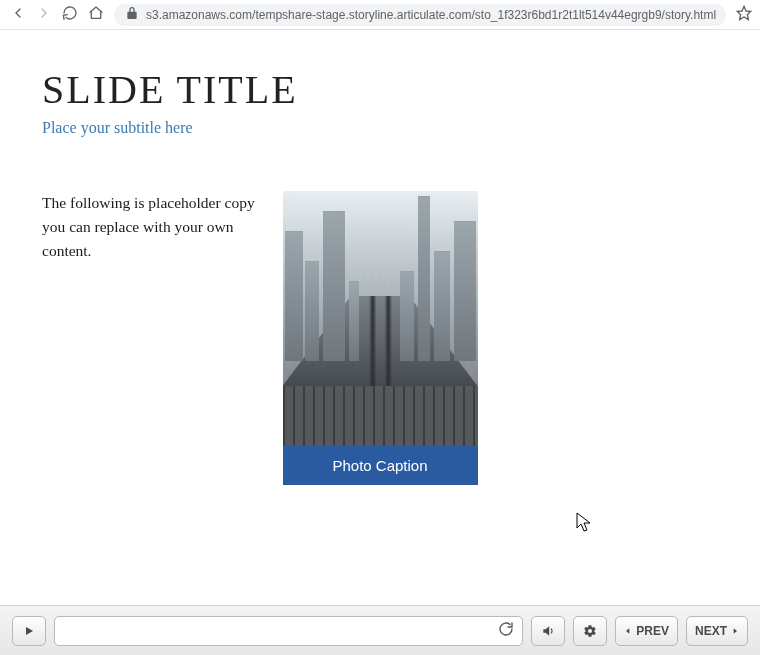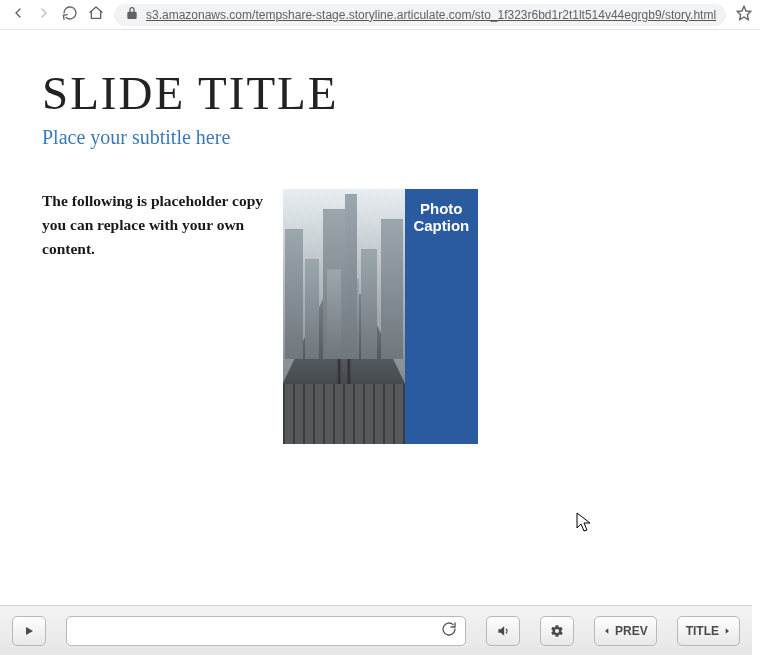--- a/index.html
+++ b/index.html
@@ -29,56 +29,54 @@
       flex: 1;
       display: flex;
       align-items: center;
       gap: 6px;
       color: #555;
       font-size: 12px;
       background: #f1f3f4;
       border-radius: 14px;
       padding: 11px 10px;
       height: 22px;
-      text-decoration: underline;
     }
     .addr .url { white-space: nowrap; overflow: hidden; text-overflow: ellipsis; color: #5f6368; }
     .ext-icons { display: flex; gap: 12px; align-items: center; }
 
     
     .stage {
       padding: 36px 42px 10px 42px;
       height: 575px;
       background: #fff;
     }
     .slide-title {
       font-family: "Times New Roman", Georgia, serif;
-      font-size: 47px;
+      font-size: 40px;
       font-weight: 400;
       letter-spacing: 2px;
       color: #222;
     }
     .subtitle {
       color: #3b7ab3;
       font-family: "Times New Roman", Georgia, serif;
-      font-size: 20px;
+      font-size: 16px;
       margin-top: 6px;
     }
     .cols {
       display: flex;
       gap: 12px;
-      margin-top: 40px;
-      font-weight: bold;
+      margin-top: 54px;
     }
     .col { flex: 1; font-family: "Times New Roman", Georgia, serif; font-size: 15.5px; line-height: 1.55; color: #1a1a1a; }
     .col p { margin-bottom: 18px; }
     .col .accent { color: #3b7ab3; }
     .midcol {
       width: 195px; flex: 0 0 195px;
-      display: flex; 
+      display: flex; flex-direction: column;
     }
     .photo {
       width: 195px; height: 255px;
       background:
         linear-gradient(180deg, rgba(230,236,240,0.9) 0%, rgba(170,180,186,0.85) 35%, rgba(110,118,124,0.8) 70%, rgba(70,75,80,0.85) 100%),
         repeating-linear-gradient(70deg, rgba(255,255,255,0.05) 0 4px, rgba(0,0,0,0.04) 4px 8px);
       position: relative;
       overflow: hidden;
     }
     .photo::before, .photo::after {
@@ -111,28 +109,28 @@
       color: #fff;
       font-family: Arial, sans-serif;
       font-size: 15px;
       text-align: center;
       padding: 11px 4px;
     }
 
     
     .player {
       position: absolute;
-      left:0; right:8px; bottom:0;
+      left:0; right:0; bottom:0;
       height: 50px;
       background: linear-gradient(180deg, #f4f4f4 0%, #e6e6e6 100%);
       border-top: 1px solid #d0d0d0;
       display: flex;
       align-items: center;
       padding: 0 12px;
-      gap: 20px;
+      gap: 8px;
     }
     .pbtn {
       height: 30px;
       border: 1px solid #b8b8b8;
       border-radius: 5px;
       background: linear-gradient(180deg, #fefefe 0%, #e8e8e8 100%);
       display: flex; align-items: center; justify-content: center;
       padding: 0 8px;
       color: #4a4a4a;
       cursor: pointer;
@@ -258,21 +256,21 @@
         <path d="M19.4 13a7.8 7.8 0 0 0 .1-1 7.8 7.8 0 0 0-.1-1l2.1-1.6a.5.5 0 0 0 .1-.6l-2-3.4a.5.5 0 0 0-.6-.2l-2.5 1a7.6 7.6 0 0 0-1.7-1l-.4-2.6A.5.5 0 0 0 14 2h-4a.5.5 0 0 0-.5.4l-.4 2.6a7.6 7.6 0 0 0-1.7 1l-2.5-1a.5.5 0 0 0-.6.2l-2 3.4a.5.5 0 0 0 .1.6L4.5 11a7.8 7.8 0 0 0-.1 1 7.8 7.8 0 0 0 .1 1L2.4 14.6a.5.5 0 0 0-.1.6l2 3.4a.5.5 0 0 0 .6.2l2.5-1a7.6 7.6 0 0 0 1.7 1l.4 2.6A.5.5 0 0 0 10 22h4a.5.5 0 0 0 .5-.4l.4-2.6a7.6 7.6 0 0 0 1.7-1l2.5 1a.5.5 0 0 0 .6-.2l2-3.4a.5.5 0 0 0-.1-.6zM12 15.5A3.5 3.5 0 1 1 15.5 12 3.5 3.5 0 0 1 12 15.5z"></path>
       </svg>
   </div>
   <div class="pbtn">
     <svg width="8" height="10" viewBox="0 0 24 24" fill="#4a4a4a">
         <polygon points="16 4 6 12 16 20"></polygon>
       </svg>
     <span>PREV</span>
   </div>
   <div class="pbtn">
-    <span>TITLE</span>
+    <span>NEXT</span>
     <svg width="8" height="10" viewBox="0 0 24 24" fill="#4a4a4a">
         <polygon points="8 4 18 12 8 20"></polygon>
       </svg>
   </div>
 </div>
 
 <svg class="cursor-arrow" viewBox="0 0 16 22">
   <path d="M1 1 L1 16 L5 12 L8 19 L11 18 L8 11 L14 11 Z" fill="#fff" stroke="#000" stroke-width="1"></path>
 </svg>
 

